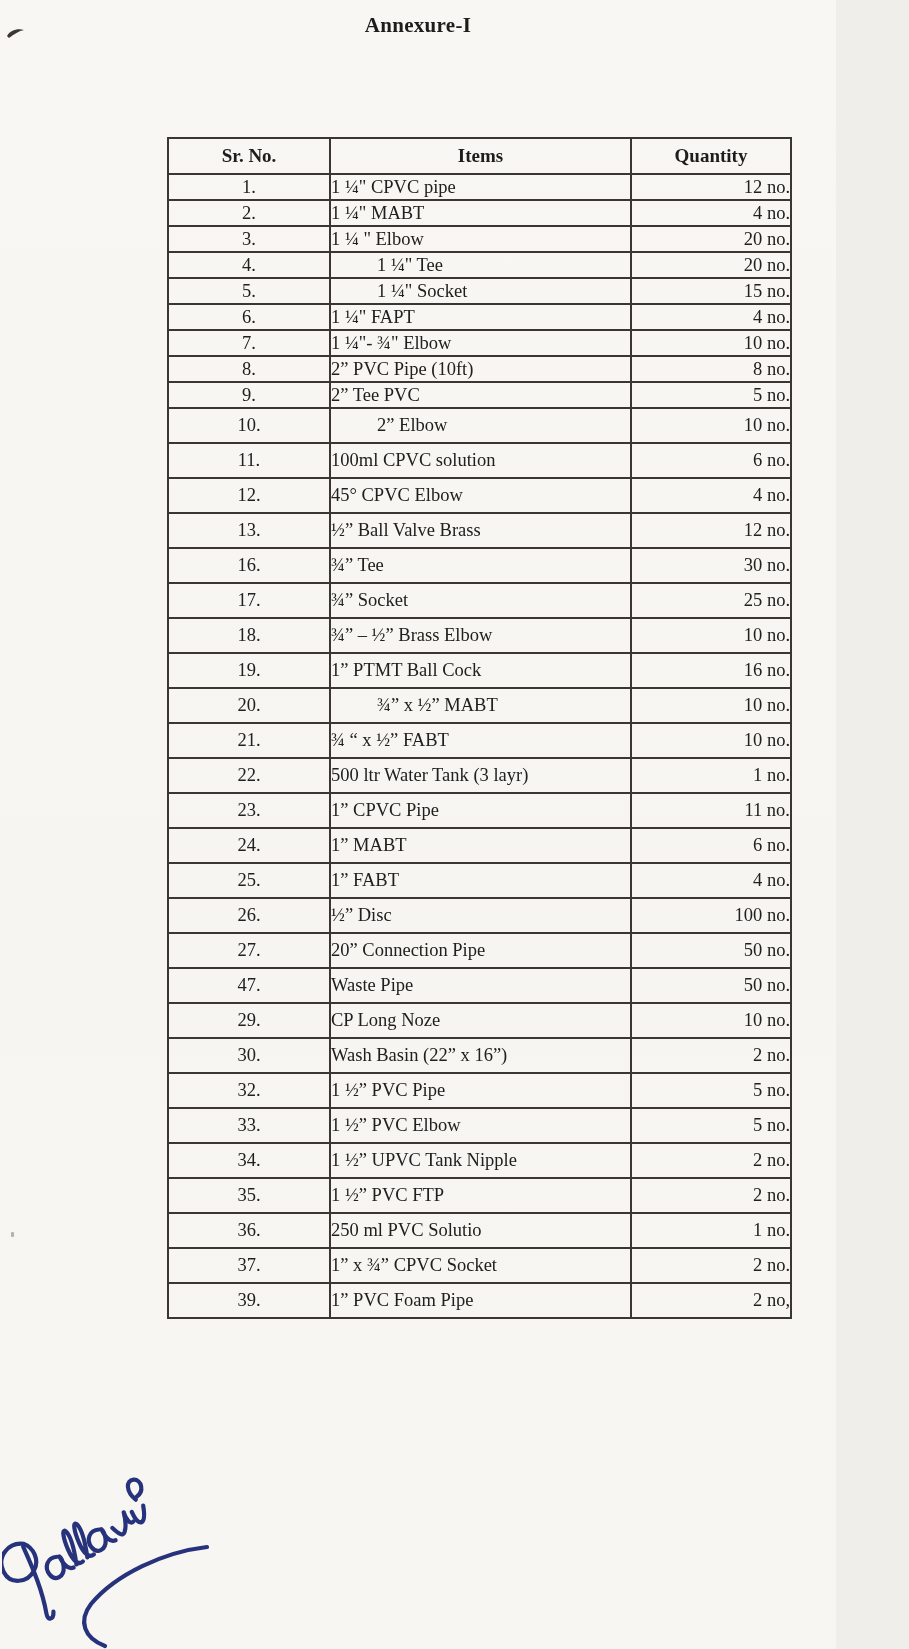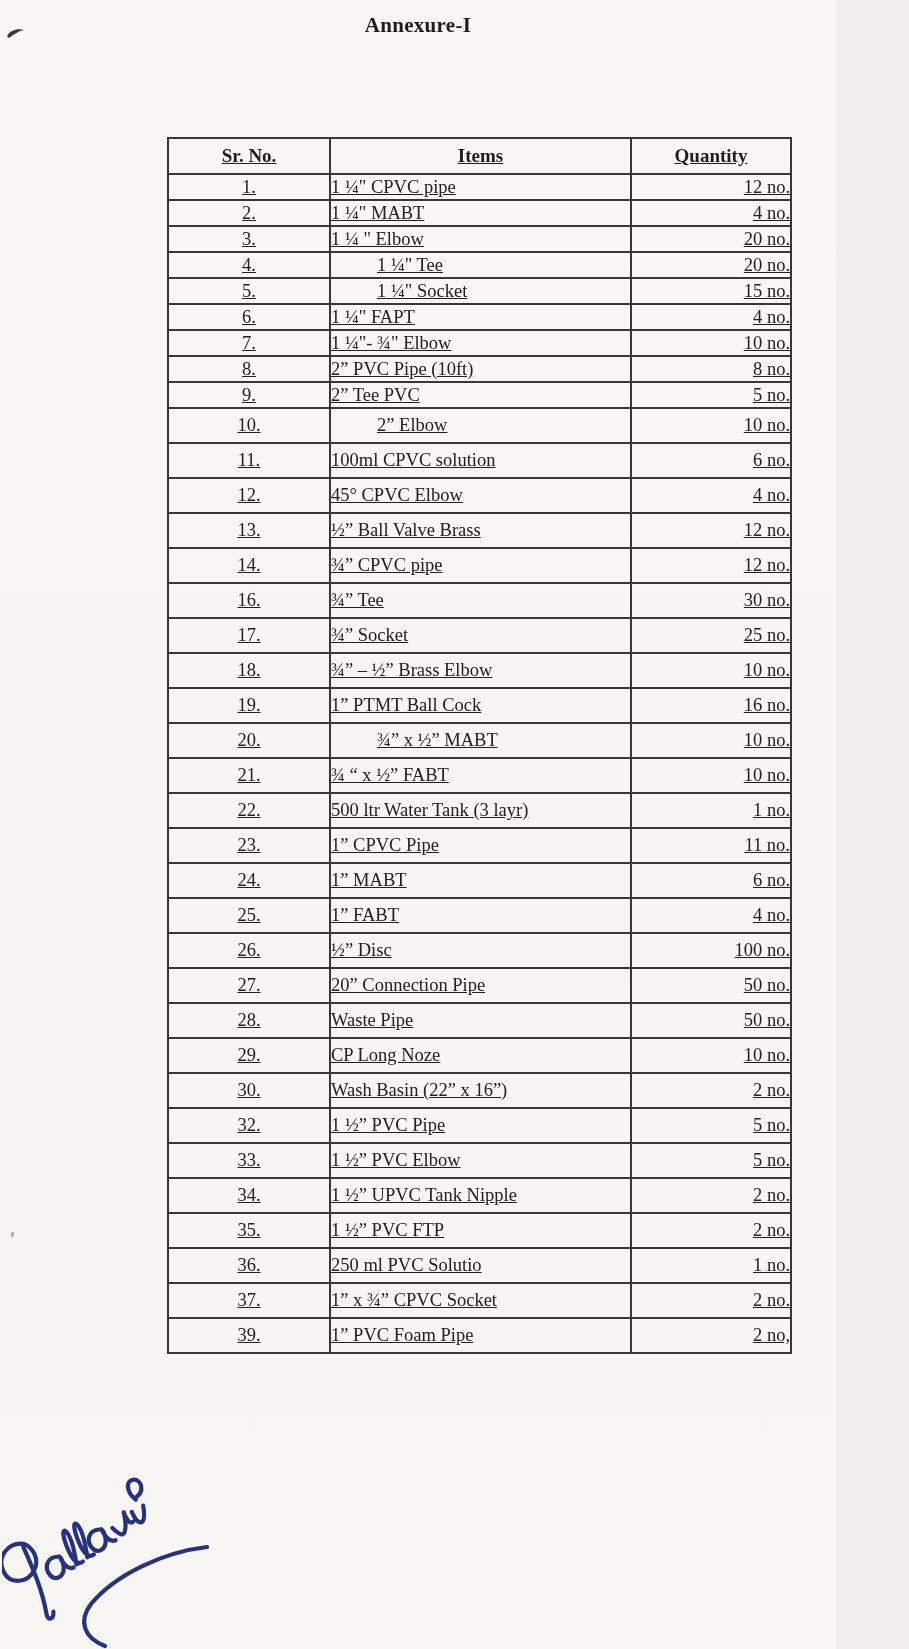--- a/index.html
+++ b/index.html
@@ -36,21 +36,20 @@
     font-size: 20px; font-weight: bold;
     color: #24221f;
     white-space: pre-wrap;
   }
   .table-wrap { position: absolute; left: 167px; top: 137px; }
   table.items {
     border-collapse: collapse;
     table-layout: fixed;
     width: 623px;
     background: transparent;
-    text-decoration: underline;
   }
   table.items col.c-sr  { width: 162px; }
   table.items col.c-it  { width: 301px; }
   table.items col.c-qty { width: 160px; }
   table.items th, table.items td {
     border: 2px solid #3a3733;
     padding: 0;
     overflow: hidden;
     white-space: nowrap;
   }
@@ -158,25 +157,20 @@
       <td class="sr">12.</td>
       <td class="item">45° CPVC Elbow</td>
       <td class="qty">4 no.</td>
     </tr>
           <tr class="row">
       <td class="sr">13.</td>
       <td class="item">½” Ball Valve Brass</td>
       <td class="qty">12 no.</td>
     </tr>
           <tr class="row">
-      <td class="sr">14.</td>
-      <td class="item">¾” CPVC pipe</td>
-      <td class="qty">12 no.</td>
-    </tr>
-          <tr class="row">
       <td class="sr">16.</td>
       <td class="item">¾” Tee</td>
       <td class="qty">30 no.</td>
     </tr>
           <tr class="row">
       <td class="sr">17.</td>
       <td class="item">¾” Socket</td>
       <td class="qty">25 no.</td>
     </tr>
           <tr class="row">
@@ -223,21 +217,21 @@
       <td class="sr">26.</td>
       <td class="item">½” Disc</td>
       <td class="qty">100 no.</td>
     </tr>
           <tr class="row">
       <td class="sr">27.</td>
       <td class="item">20” Connection Pipe</td>
       <td class="qty">50 no.</td>
     </tr>
           <tr class="row">
-      <td class="sr">28.</td>
+      <td class="sr">47.</td>
       <td class="item">Waste Pipe</td>
       <td class="qty">50 no.</td>
     </tr>
           <tr class="row">
       <td class="sr">29.</td>
       <td class="item">CP Long Noze</td>
       <td class="qty">10 no.</td>
     </tr>
           <tr class="row">
       <td class="sr">30.</td>

